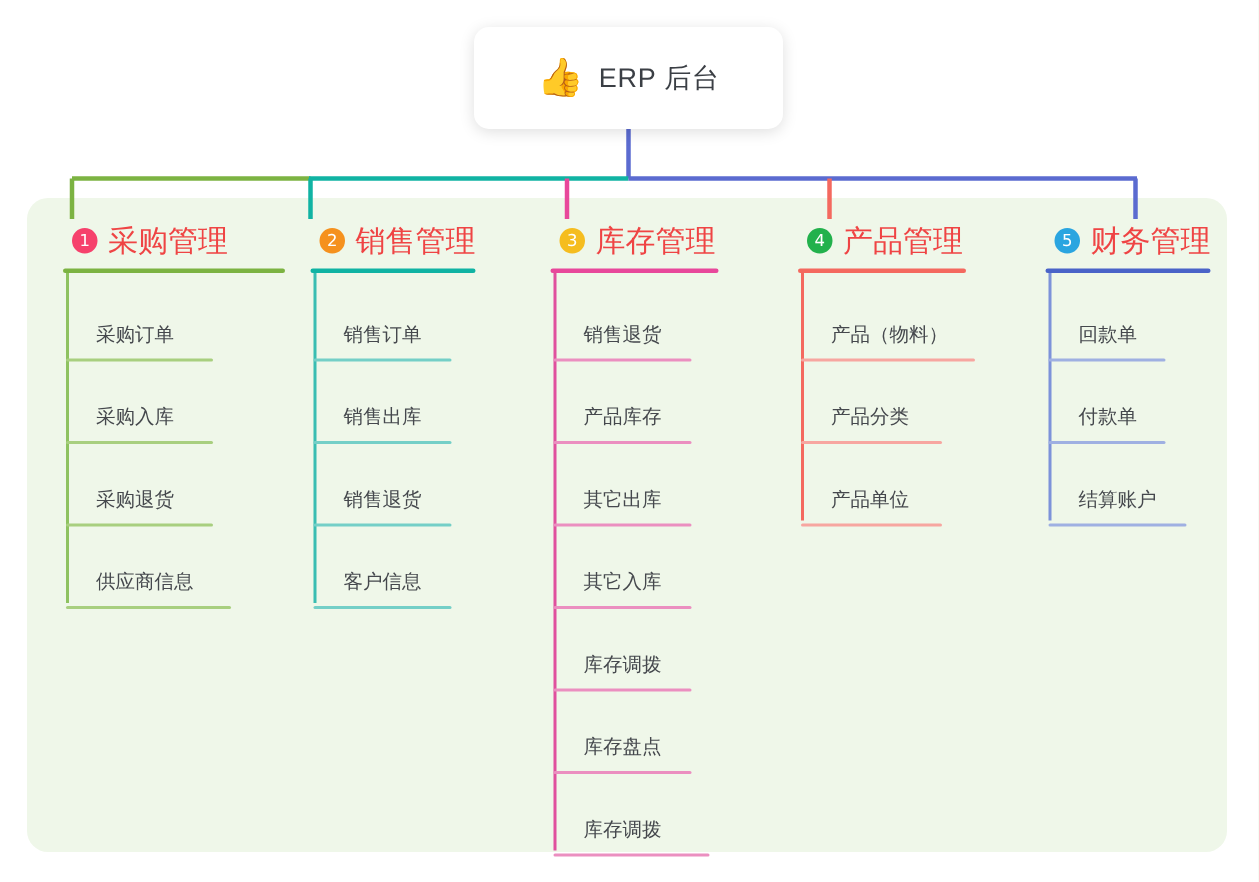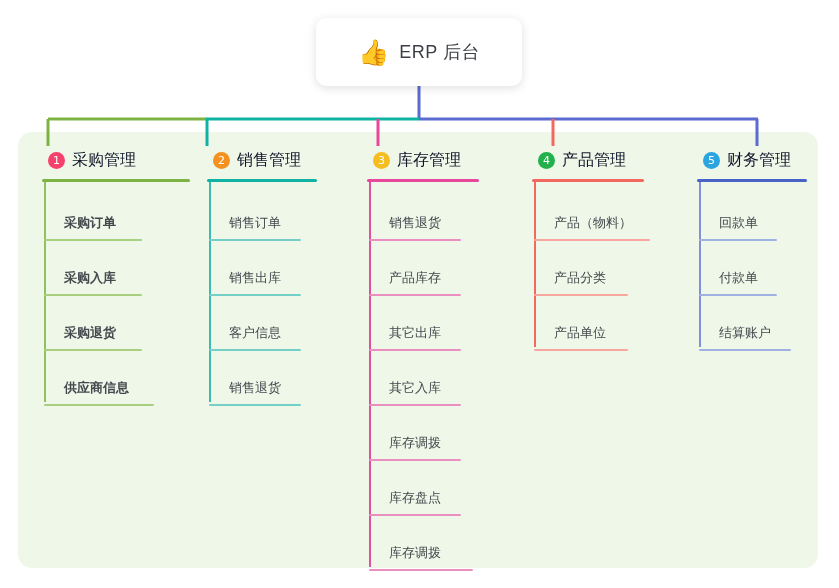--- a/index.html
+++ b/index.html
@@ -34,21 +34,21 @@
   .col{position:absolute;z-index:4;}
   .col-head{
     position:relative;display:flex;align-items:center;gap:7px;
     height:24px;padding-left:6px;
   }
   .badge{
     width:17px;height:17px;border-radius:50%;
     color:#fff;font-size:11px;line-height:17px;text-align:center;
     flex:none;font-family:"DejaVu Sans",sans-serif;
   }
-  .col-title{font-size:16px;color:#0f172a;white-space:nowrap;}
+  .col-title{font-size:20px;color:#ef4444;white-space:nowrap;}
   .head-rule{height:3px;margin-top:7px;border-radius:2px;}
   .spine{position:absolute;width:2px;top:34px;}
   .items{position:relative;margin-top:0;}
   .item{
     position:relative;height:55px;
   }
   .item .lbl{
     position:absolute;left:22px;bottom:9px;
     font-size:13px;color:#45484d;white-space:nowrap;
   }
@@ -81,21 +81,21 @@
   </div>
 
   <div id="columns-host">
       <div class="col" style="left: 42px; top: 148px; width: 148px;">
         <div class="col-head">
           <span class="badge" style="background: rgb(246, 65, 108);">1</span>
           <span class="col-title">采购管理</span>
         </div>
         <div class="head-rule" style="background: rgb(124, 179, 66); width: 148px;"></div>
         <div class="spine" style="background: rgb(142, 194, 96); left: 2px; height: 220px;"></div>
-        <div class="items" style="margin-top: 4px; font-weight: bold;">
+        <div class="items" style="margin-top: 4px;">
           <div class="item">
             <span class="lbl">采购订单</span>
             <div class="rule" style="background: rgb(168, 207, 127); width: 98px;"></div>
           </div>
           <div class="item">
             <span class="lbl">采购入库</span>
             <div class="rule" style="background: rgb(168, 207, 127); width: 98px;"></div>
           </div>
           <div class="item">
             <span class="lbl">采购退货</span>
@@ -117,25 +117,25 @@
         <div class="items" style="margin-top: 4px;">
           <div class="item">
             <span class="lbl">销售订单</span>
             <div class="rule" style="background: rgb(116, 207, 199); width: 92px;"></div>
           </div>
           <div class="item">
             <span class="lbl">销售出库</span>
             <div class="rule" style="background: rgb(116, 207, 199); width: 92px;"></div>
           </div>
           <div class="item">
+            <span class="lbl">销售退货</span>
+            <div class="rule" style="background: rgb(116, 207, 199); width: 92px;"></div>
+          </div>
+          <div class="item">
             <span class="lbl">客户信息</span>
-            <div class="rule" style="background: rgb(116, 207, 199); width: 92px;"></div>
-          </div>
-          <div class="item">
-            <span class="lbl">销售退货</span>
             <div class="rule" style="background: rgb(116, 207, 199); width: 92px;"></div>
           </div>
         </div>
       </div>
       <div class="col" style="left: 367px; top: 148px; width: 112px;">
         <div class="col-head">
           <span class="badge" style="background: rgb(245, 189, 31);">3</span>
           <span class="col-title">库存管理</span>
         </div>
         <div class="head-rule" style="background: rgb(232, 72, 155); width: 112px;"></div>

